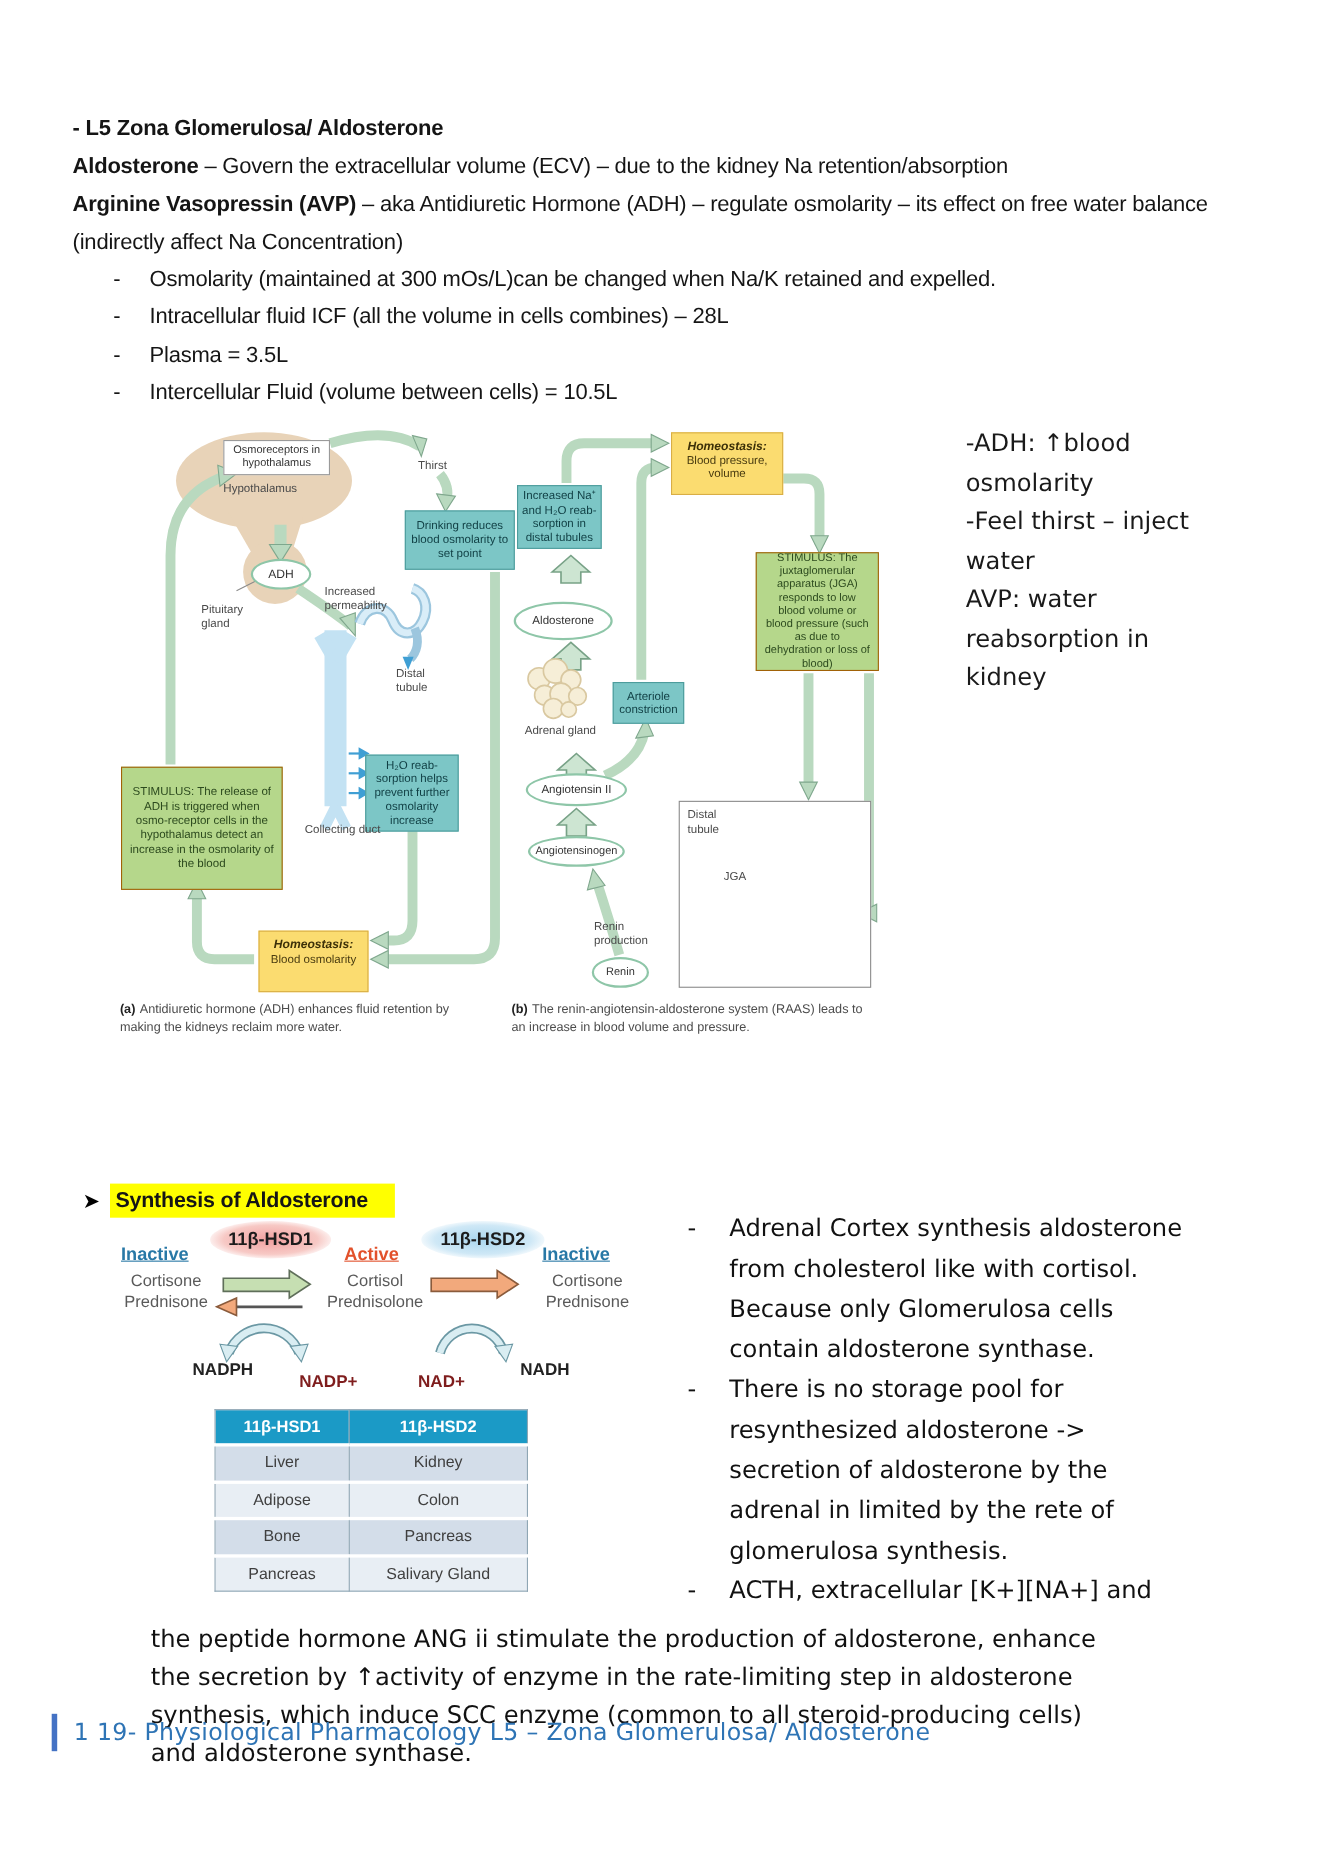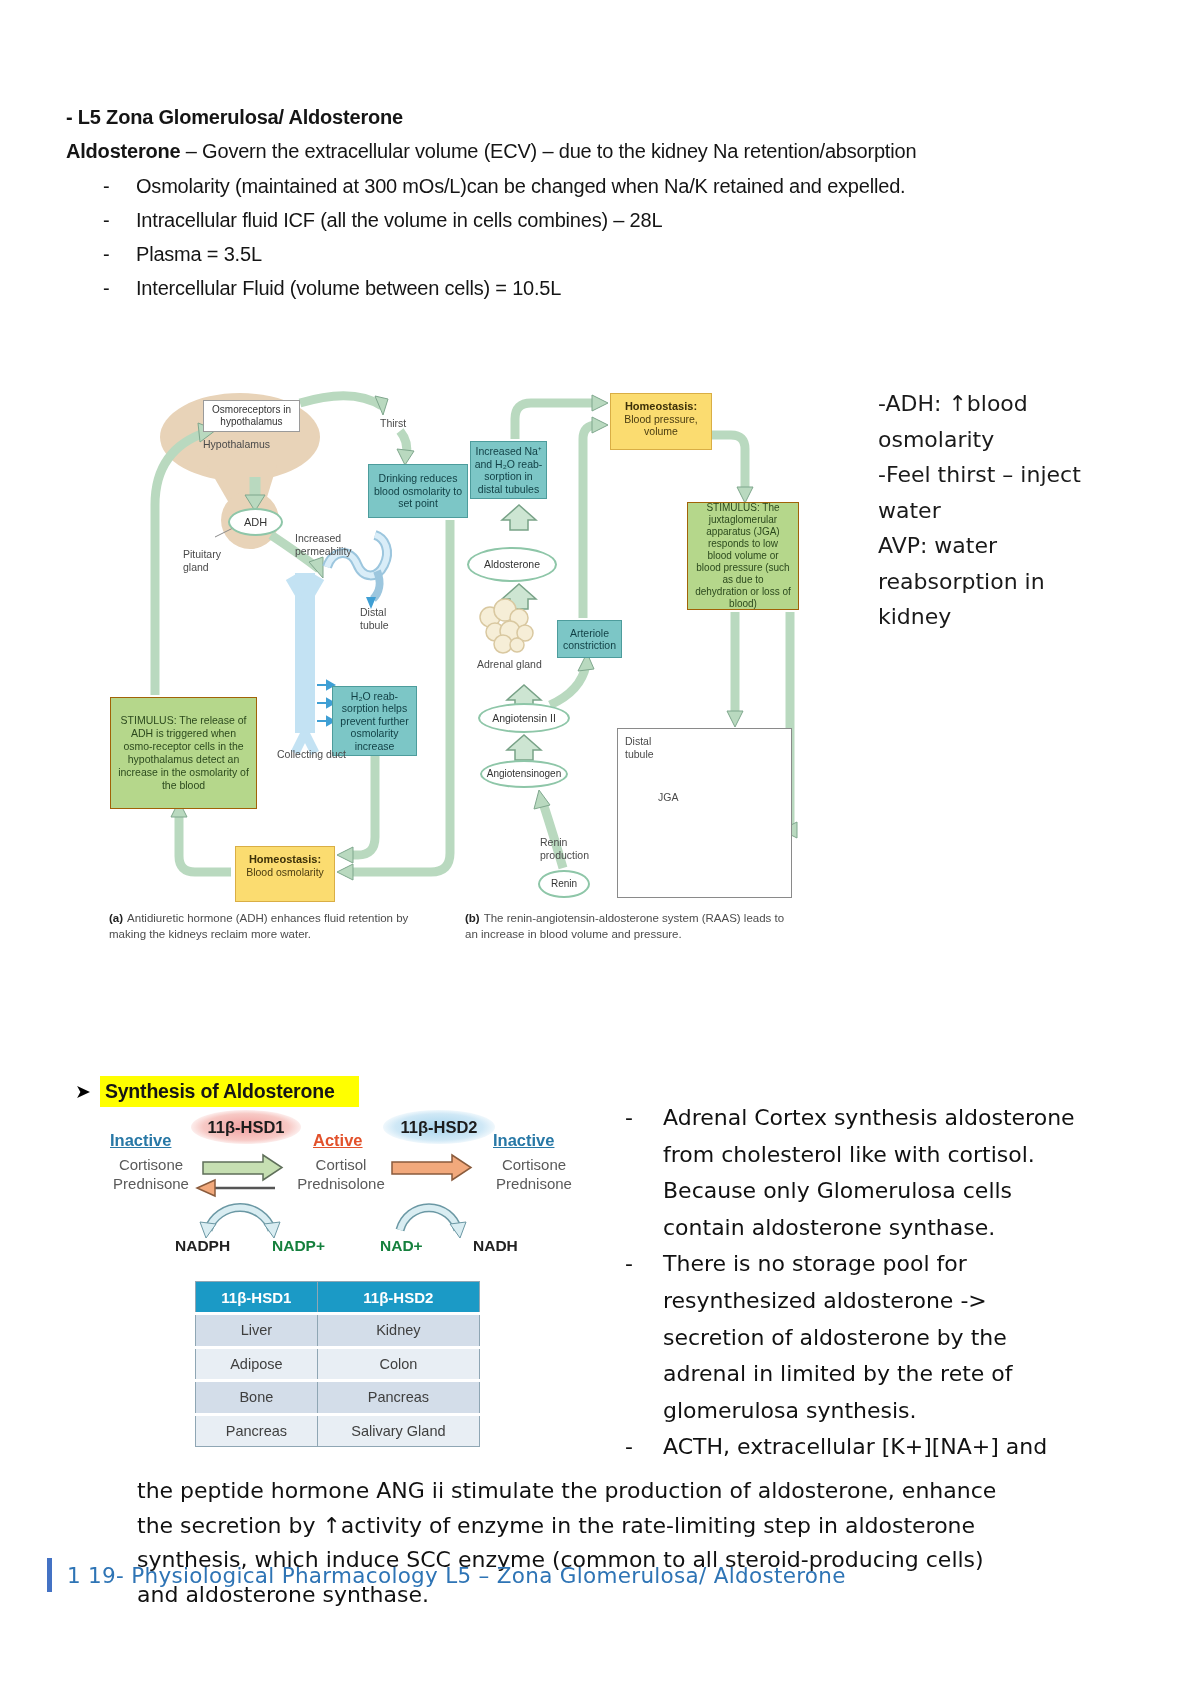--- a/index.html
+++ b/index.html
@@ -18,21 +18,21 @@
 
   
   #figure { position:absolute; left:95px; top:385px; width:1060px; height:570px; font-size:10.5px; line-height:12.5px; color:#4a4a4a; }
   #figure svg { position:absolute; left:0; top:0; }
   .fl { position:absolute; z-index:2; }
   .tealbox { background:#7cc6c6; border:1px solid #4d9c9c; color:#103f44; text-align:center;
              display:flex; align-items:center; justify-content:center; padding:3px; box-sizing:border-box; z-index:2; position:absolute; }
   .greenbox { background:#b5d78b; border:1px solid #a16207; color:#2c4a1e; text-align:center;
              display:flex; align-items:center; justify-content:center; padding:6px 7px; box-sizing:border-box; z-index:2; position:absolute; line-height:13px;}
   .yellowbox { background:#fbdc70; border:1px solid #d9ae45; color:#4a3c10; text-align:center; padding:6px 4px; box-sizing:border-box; z-index:2; position:absolute; }
-  .yellowbox .yl { font-weight:bold; display:block; color:#3c3008; font-size:11px; }
+  .yellowbox .yl { font-weight:bold; display:block; color:#3c3008; font-size:11px;font-style:italic; }
   .oval { background:#fff; border:2px solid #8ec6a8; border-radius:50%; display:flex; align-items:center; justify-content:center;
           color:#333; box-sizing:border-box; z-index:2; position:absolute; }
   .wbox { background:#fff; border:1px solid #9a9a9a; text-align:center; display:flex; align-items:center; justify-content:center;
           padding:2px; box-sizing:border-box; z-index:3; position:absolute; font-size:10px; line-height:12px; color:#333; }
   .caption { position:absolute; z-index:2; font-size:11.5px; line-height:15.5px; color:#4c4c4c; }
   .caption .lead { margin-right:4px; color:#222; }
   .insetbox { position:absolute; background:#fff; border:1.5px solid #8a8a8a; z-index:1; box-sizing:border-box; }
 
   
   #sidenote { position:absolute; left:878px; top:386px; width:300px; font-family:"DejaVu Sans", sans-serif;
@@ -45,21 +45,21 @@
 
   
   #hsd { position:absolute; left:105px; top:1110px; width:480px; height:150px; }
   #hsd .t { position:absolute; z-index:2; }
   .blob { position:absolute; z-index:1; border-radius:50%; }
   .hsdname { font-weight:bold; font-size:16.5px; color:#1c1c1c; text-align:center; line-height:34px; }
   .state { font-weight:bold; font-size:16.5px; text-decoration:underline; }
   .st-blue { color:#2878a6; } .st-red { color:#e2512b; }
   .subst { font-size:15px; line-height:18.5px; color:#5a5a5a; text-align:center; white-space:pre-line; }
   .nad { font-weight:bold; font-size:15.5px; color:#222; }
-  .nad-teal { color:#15803d; }
+  .nad-teal { color:#7f1d1d;margin-top:11px; }
 
   
   #tissue { position:absolute; left:195px; top:1281px; border-collapse:collapse; width:285px; }
   #tissue th { background:#1b9ac6; color:#fff; font-weight:bold; font-size:15px; height:28px; border:1.5px solid #8fa6b4; border-bottom:2px solid #6d93a5; }
   #tissue td { font-size:14.5px; color:#3f3f3f; text-align:center; height:28.5px; border-left:1.5px solid #8fa6b4; border-right:1.5px solid #8fa6b4; border-top:3px solid #fff; }
   #tissue tr.odd td { background:#d3dde9; }
   #tissue tr.even td { background:#e8eef4; }
   #tissue tr:last-child td { border-bottom:1.5px solid #8fa6b4; }
 
   
@@ -76,20 +76,21 @@
   #footer .ftxt { color:#2e74b5; font-family:"DejaVu Sans", sans-serif; font-size:21.5px; letter-spacing:0.3px; }
 </style>
 </head>
 <body>
 
 <div class="page">
 
   <div id="top">
     <p class="lead">- L5 Zona Glomerulosa/ Aldosterone</p>
     <p><span class="lead">Aldosterone</span><span> – Govern the extracellular volume (ECV) – due to the kidney Na retention/absorption</span></p>
+    <p><span class="lead">Arginine Vasopressin (AVP)</span><span> – aka Antidiuretic Hormone (ADH) – regulate osmolarity – its effect on free water balance (indirectly affect Na Concentration)</span></p>
     <div class="brow">
         <span class="dash">-</span>
         <span>Osmolarity (maintained at 300 mOs/L)can be changed when Na/K retained and expelled.</span>
       </div>
     <div class="brow">
         <span class="dash">-</span>
         <span>Intracellular fluid ICF (all the volume in cells combines) – 28L</span>
       </div>
     <div class="brow">
         <span class="dash">-</span>

